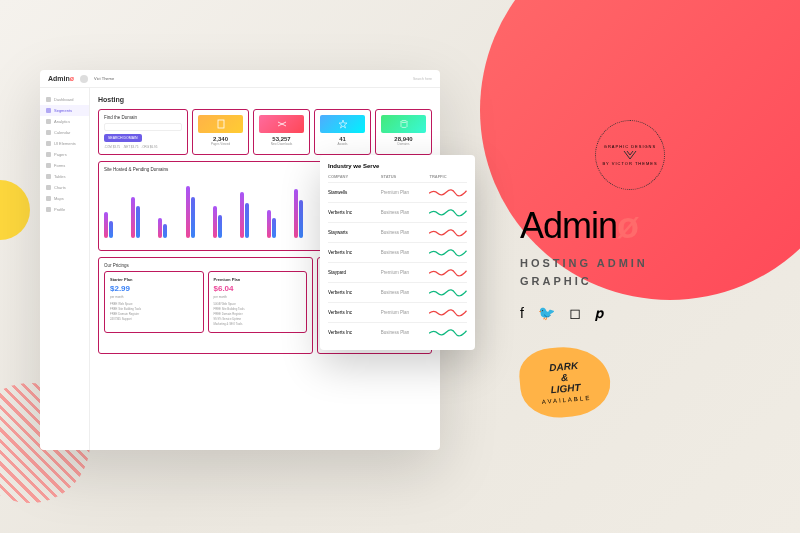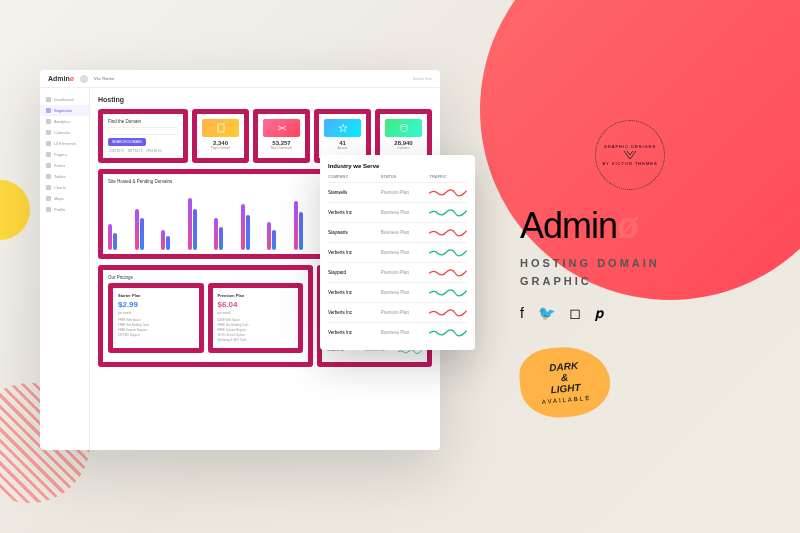--- a/index.html
+++ b/index.html
@@ -14,21 +14,21 @@
 .logo .o{color:#ff6b6b}
 .avatar{width:8px;height:8px;border-radius:50%;background:#ddd}
 .db-body{display:flex;height:calc(100% - 18px)}
 .sidebar{width:50px;border-right:1px solid #eee;padding:6px 0}
 .sb-item{padding:3px 6px;color:#999;font-size:4px;cursor:pointer;display:flex;align-items:center;gap:3px}
 .sb-item.active{color:#6c5ce7;background:#f5f3ff}
 .sb-icon{width:5px;height:5px;background:currentColor;opacity:.5;border-radius:1px}
 .main{flex:1;padding:8px;overflow:hidden}
 .page-title{font-size:7px;font-weight:600;margin-bottom:6px}
 .row{display:flex;gap:4px;margin-bottom:6px}
-.card{background:#fff;border:5px solid #be185d;border-radius:3px;padding:5px}
+.card{background:#fff;border:1px solid #be185d;border-radius:3px;padding:5px}
 .find-domain{width:90px}
 .fd-title{font-size:4.5px;margin-bottom:3px}
 .fd-input{width:100%;height:8px;border:1px solid #eee;border-radius:2px;margin-bottom:3px}
 .fd-btn{background:#6c5ce7;color:#fff;font-size:3.5px;padding:2px 4px;border-radius:2px;display:inline-block}
 .tlds{display:flex;gap:3px;margin-top:3px;font-size:3px;color:#999}
 .stat{flex:1;text-align:center}
 .stat-icon{width:100%;height:18px;border-radius:2px;margin-bottom:3px;display:flex;align-items:center;justify-content:center}
 .si1{background:linear-gradient(135deg,#ffb347,#ffcc33)}
 .si2{background:linear-gradient(135deg,#ff6b9d,#ff4757)}
 .si3{background:linear-gradient(135deg,#4facfe,#00f2fe)}
@@ -397,21 +397,21 @@
 
 <div class="promo">
   <div class="badge-circle">
     <div class="bc-line">GRAPHIC DESIGNS</div>
     <svg width="18" height="12" viewBox="0 0 18 12">
         <path d="M3 2 L9 10 L15 2 M6 2 L9 6 L12 2" stroke="#333" stroke-width="1" fill="none"></path>
       </svg>
     <div class="bc-line">BY VICTOR THEMES</div>
   </div>
   <div class="brand"><span>Admin</span><span class="slash">ø</span></div>
-  <div class="tagline"><span>HOSTING DOMAIN</span><br><span>GRAPHIC</span></div>
+  <div class="tagline"><span>HOSTING ADMIN</span><br><span>GRAPHIC</span></div>
   <div class="socials">
     <span>f</span>
     <span>🐦</span>
     <span>◻</span>
     <span>𝒑</span>
   </div>
   <div class="dark-light">
     <div class="dl-splash">
       <div class="dl-text">DARK</div>
       <div class="dl-text">&amp;</div>

